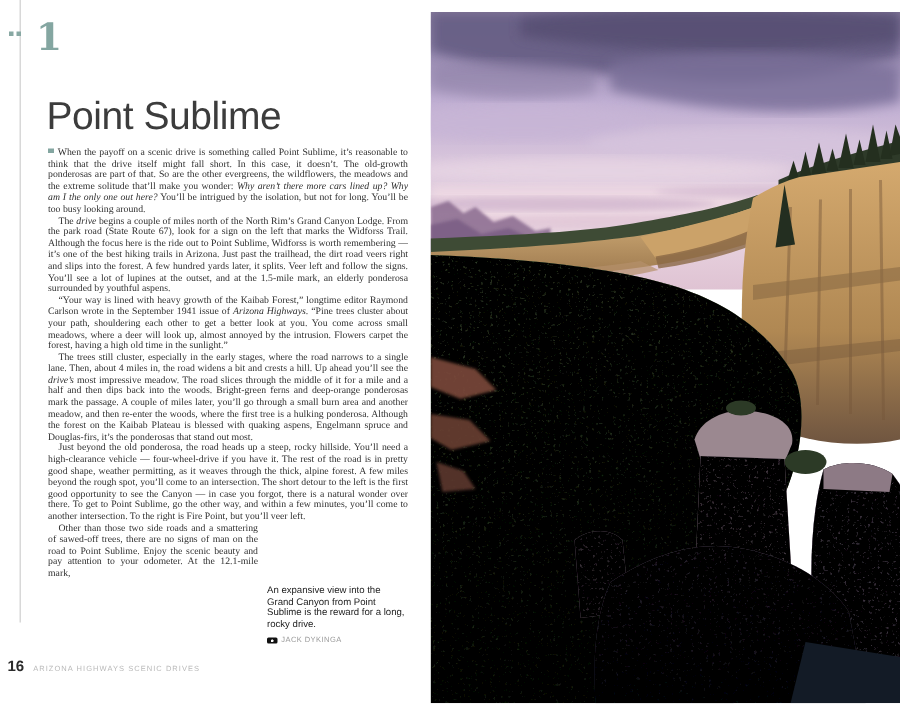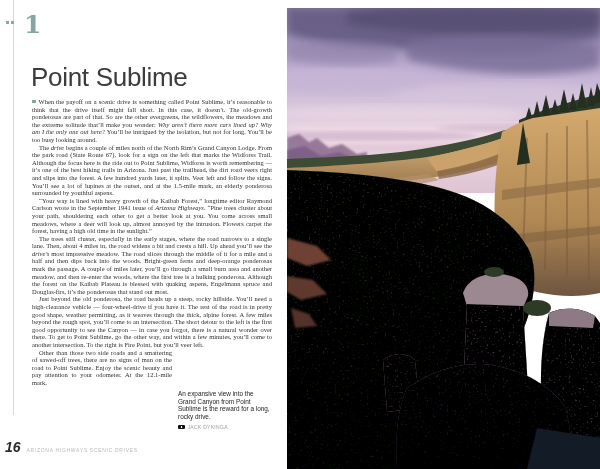--- a/index.html
+++ b/index.html
@@ -23,21 +23,21 @@
   .caption{position:absolute;left:178px;top:390px;width:93px;font-family:"Liberation Sans",sans-serif;}
   .caption-text{font-size:6.4px;line-height:7.6px;color:#1c1c1c;}
   .credit{display:flex;align-items:center;margin-top:3.5px;}
   .camera-icon{display:inline-block;width:6.5px;height:4.5px;border-radius:1px;
                background:radial-gradient(circle at 50% 55%, #ffffff 0, #ffffff 0.7px, #111111 1.1px);
                margin-right:3px;}
   .credit-name{font-size:5px;letter-spacing:0.3px;color:#9a9a9a;}
   .photo{position:absolute;left:287px;top:8px;width:313px;height:461px;overflow:hidden;}
   .photo svg{display:block;width:100%;height:100%;}
   .footer{position:absolute;left:5px;top:439px;display:flex;align-items:baseline;}
-  .page-num{font-family:"Liberation Sans",sans-serif;font-weight:bold;font-size:14px;color:#2b2b2b;font-style:italic;}
+  .page-num{font-family:"Liberation Sans",sans-serif;font-weight:bold;font-size:10px;color:#2b2b2b;}
   .book-title{font-family:"Liberation Sans",sans-serif;font-size:5px;letter-spacing:0.7px;
               color:#b9b9b9;margin-left:6px;}
 </style>
 </head>
 <body>
 
 <div class="page">
   <div class="rule-v"></div>
 
   <div class="chapter">

